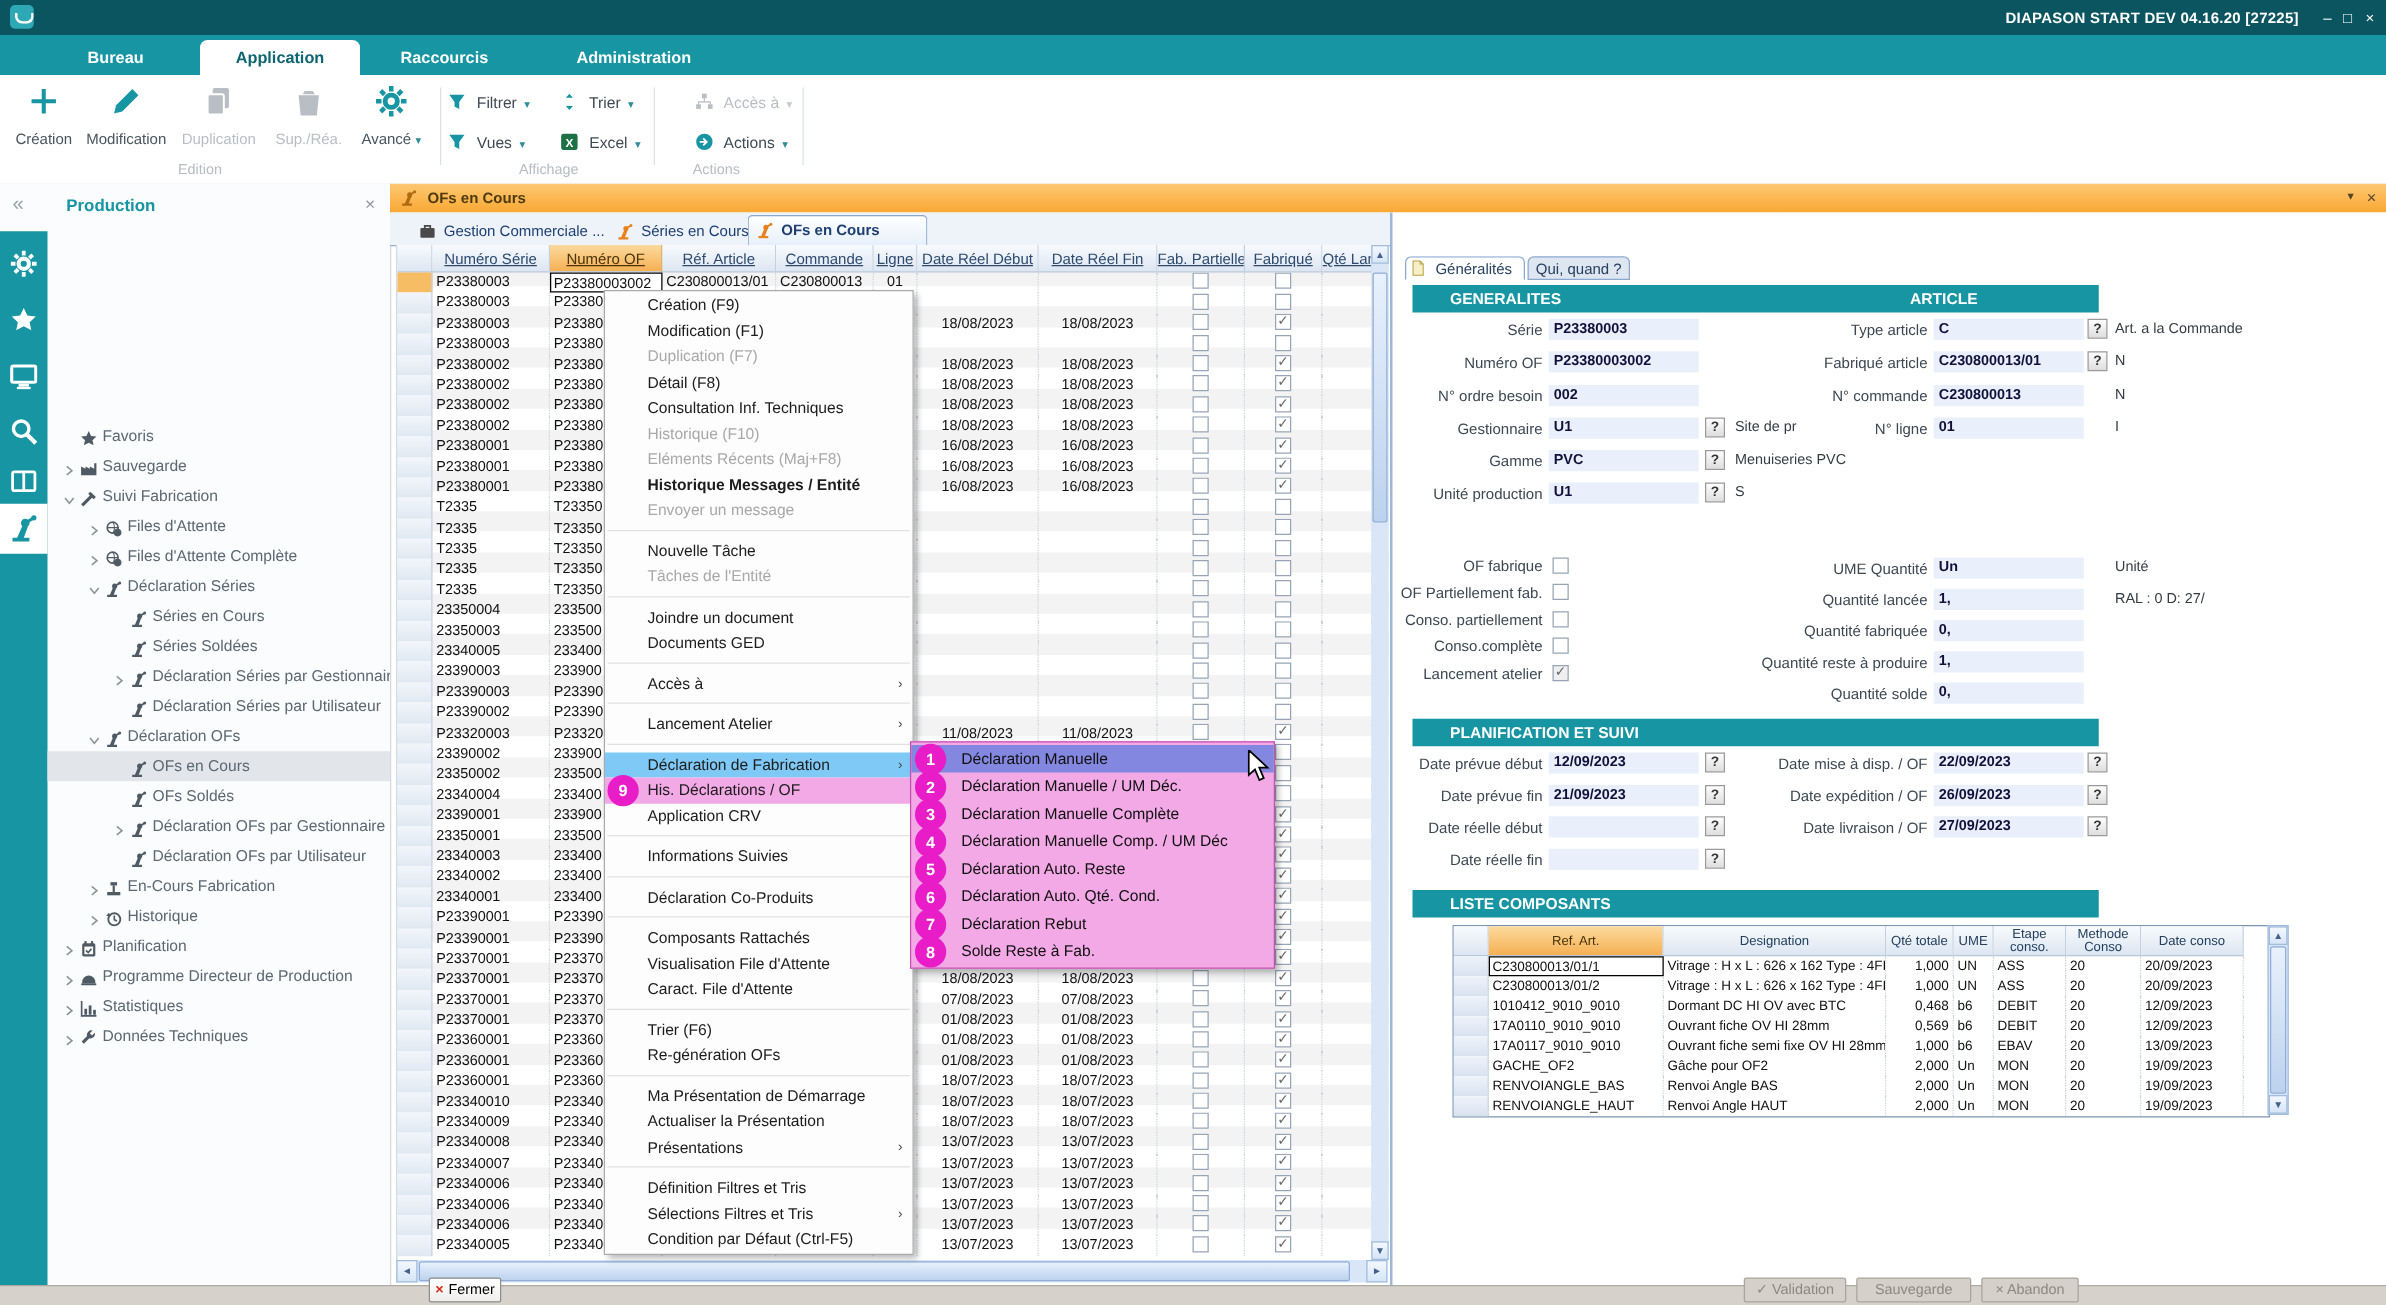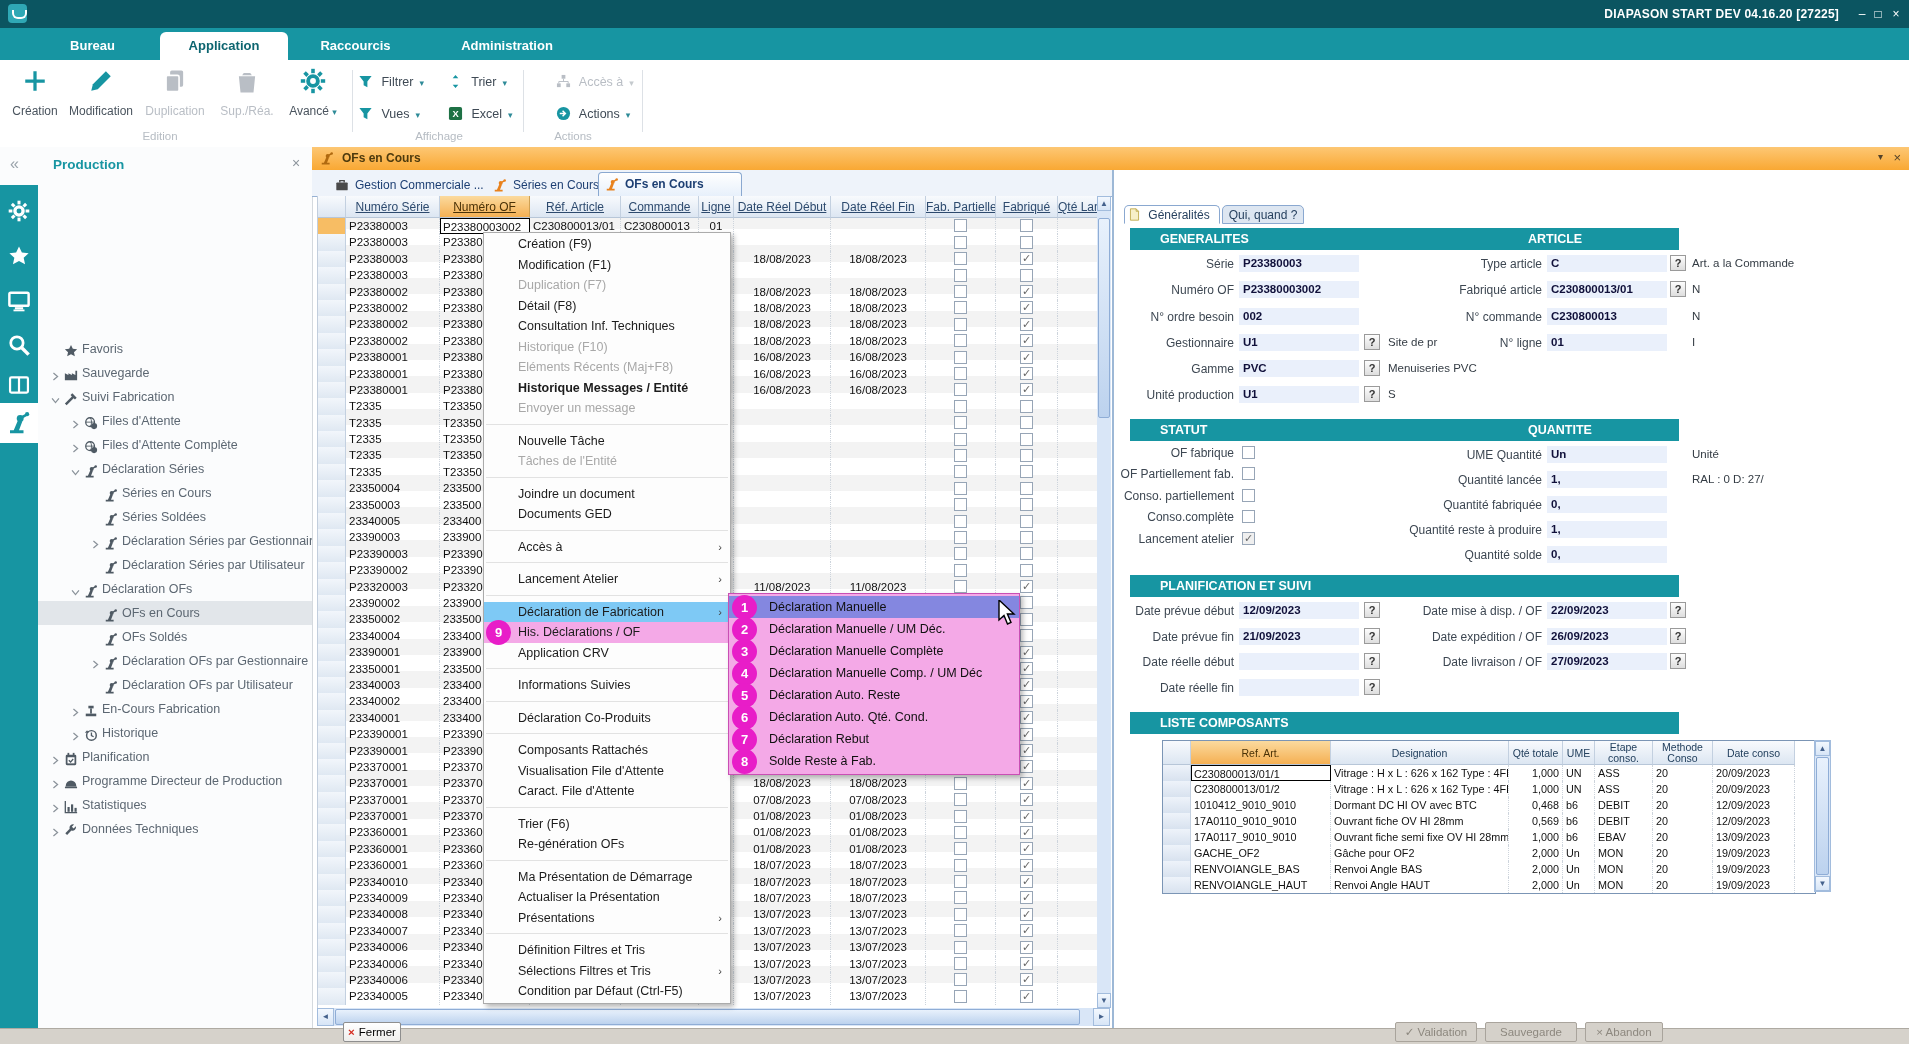--- a/index.html
+++ b/index.html
@@ -1164,24 +1164,20 @@
 <div id="detail" style="position: absolute; left: 1112px; top: 170px; width: 797px; height: 858px; background: rgb(255, 255, 255); border-left: 2px solid rgb(157, 184, 214);">
     <div class="dtab active" style="position: absolute; left: 10px; top: 35px; width: 96px; height: 19px;"><span style="position:absolute;left:3px;top:2px"><svg width="13" height="13" viewBox="0 0 16 16">
           <path d="M3 1h7l3 3v11H3z" fill="#f7efc9" stroke="#b9a23f"></path>
           <path d="M10 1v3h3" fill="none" stroke="#b9a23f"></path>
         </svg></span><span style="margin-left:14px">Généralités</span></div>
     <div class="dtab" style="position: absolute; left: 108px; top: 35px; width: 82px; height: 19px;">Qui, quand ?</div>
     <div class="band" style="position: absolute; left: 16px; top: 58px; width: 549px; height: 22px;">
       <span class="b1">GENERALITES</span>
       <span class="b2">ARTICLE</span>
     </div>
-    <div class="band" style="position: absolute; left: 16px; top: 249px; width: 549px; height: 22px;">
-      <span class="b1">STATUT</span>
-      <span class="b2">QUANTITE</span>
-    </div>
     <div class="band" style="position: absolute; left: 16px; top: 542px; width: 549px; height: 22px;">
       <span class="b1">LISTE COMPOSANTS</span>
     </div>
     <div class="band" style="position: absolute; left: 16px; top: 405px; width: 549px; height: 22px;">
       <span class="b1">PLANIFICATION ET SUIVI</span>
     </div>
     <div class="flabel" style="position: absolute; left: -52px; top: 87px; width: 172px; height: 14px;">Série</div>
     <div class="fval" style="position: absolute; left: 125px; top: 85px; width: 120px; height: 17px;">P23380003</div>
     <div class="flabel" style="position: absolute; left: -52px; top: 113px; width: 172px; height: 14px;">Numéro OF</div>
     <div class="fval" style="position: absolute; left: 125px; top: 111px; width: 120px; height: 17px;">P23380003002</div>

